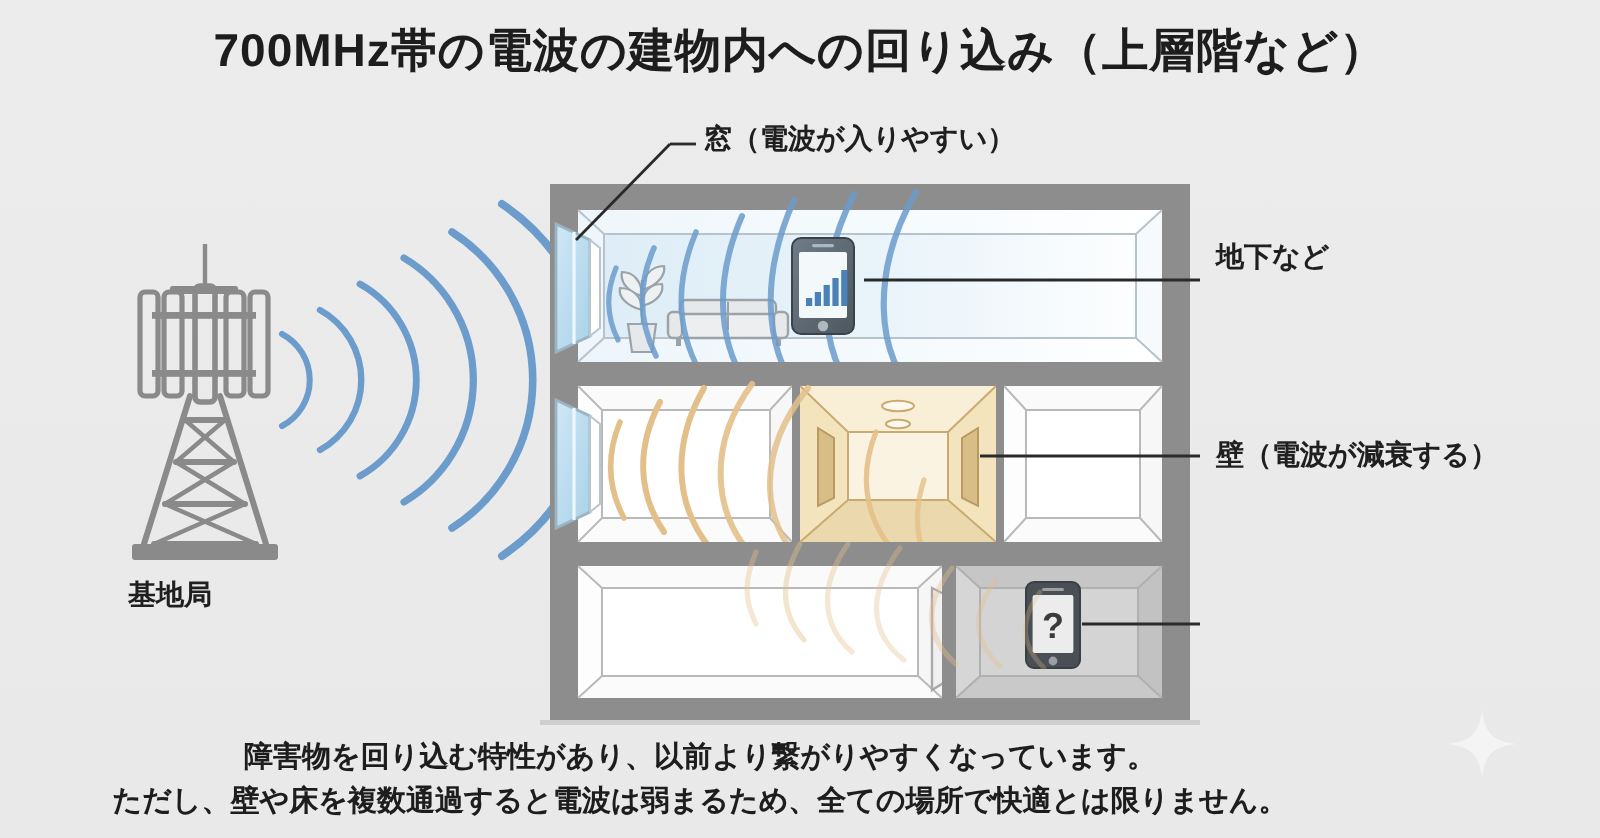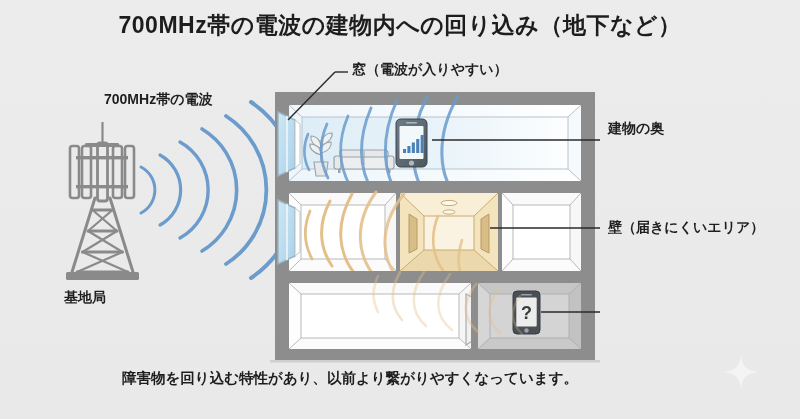--- a/index.html
+++ b/index.html
@@ -79,21 +79,21 @@
     width: 34px;
     height: 34px;
     opacity: 0.55;
   }
 </style>
 </head>
 <body>
 
 <div id="stage">
 
-  <div class="title">700MHz帯の電波の建物内への回り込み（地下など）</div>
+  <div class="title">700MHz帯の電波の建物内への回り込み（上層階など）</div>
 
   <svg class="layer" viewBox="0 0 800 419">
     <defs>
       <linearGradient id="bgGrad" x1="0" y1="0" x2="0" y2="1">
         <stop offset="0%" stop-color="#ededed"></stop>
         <stop offset="100%" stop-color="#e8e8e8"></stop>
       </linearGradient>
       <linearGradient id="glassGrad" x1="0" y1="0" x2="1" y2="1">
         <stop offset="0%" stop-color="#cfe7f4"></stop>
         <stop offset="100%" stop-color="#a9d2e9"></stop>
@@ -373,30 +373,30 @@
       <line x1="335" y1="72" x2="348" y2="72"></line>
 
       <line x1="432" y1="140" x2="600" y2="140"></line>
 
       <line x1="490" y1="228" x2="600" y2="228"></line>
 
       <line x1="541" y1="312" x2="600" y2="312"></line>
     </g>
   </svg>
 
-  <div class="lbl" style="left:104px; top:90px;">700MHz帯の電波</div>
 
   <div class="lbl" style="left:64px; top:288px;">基地局</div>
 
   <div class="lbl" style="left:352px; top:60px;">窓（電波が入りやすい）</div>
 
-  <div class="lbl" style="left:608px; top:119px;">建物の奥</div>
-
-  <div class="lbl" style="left:608px; top:218px;">壁（届きにくいエリア）</div>
+  <div class="lbl" style="left:608px; top:119px;">地下など</div>
+
+  <div class="lbl" style="left:608px; top:218px;">壁（電波が減衰する）</div>
 
 
   <div class="caption l1">障害物を回り込む特性があり、以前より繋がりやすくなっています。</div>
+  <div class="caption l2">ただし、壁や床を複数通過すると電波は弱まるため、全ての場所で快適とは限りません。</div>
 
   <svg class="sparkle" viewBox="0 0 40 40">
     <path d="M20 0 C 22 14 26 18 40 20 C 26 22 22 26 20 40 C 18 26 14 22 0 20 C 14 18 18 14 20 0 Z" fill="#ffffff" opacity="0.85"></path>
   </svg>
 
 </div>
 
 </body></html>

